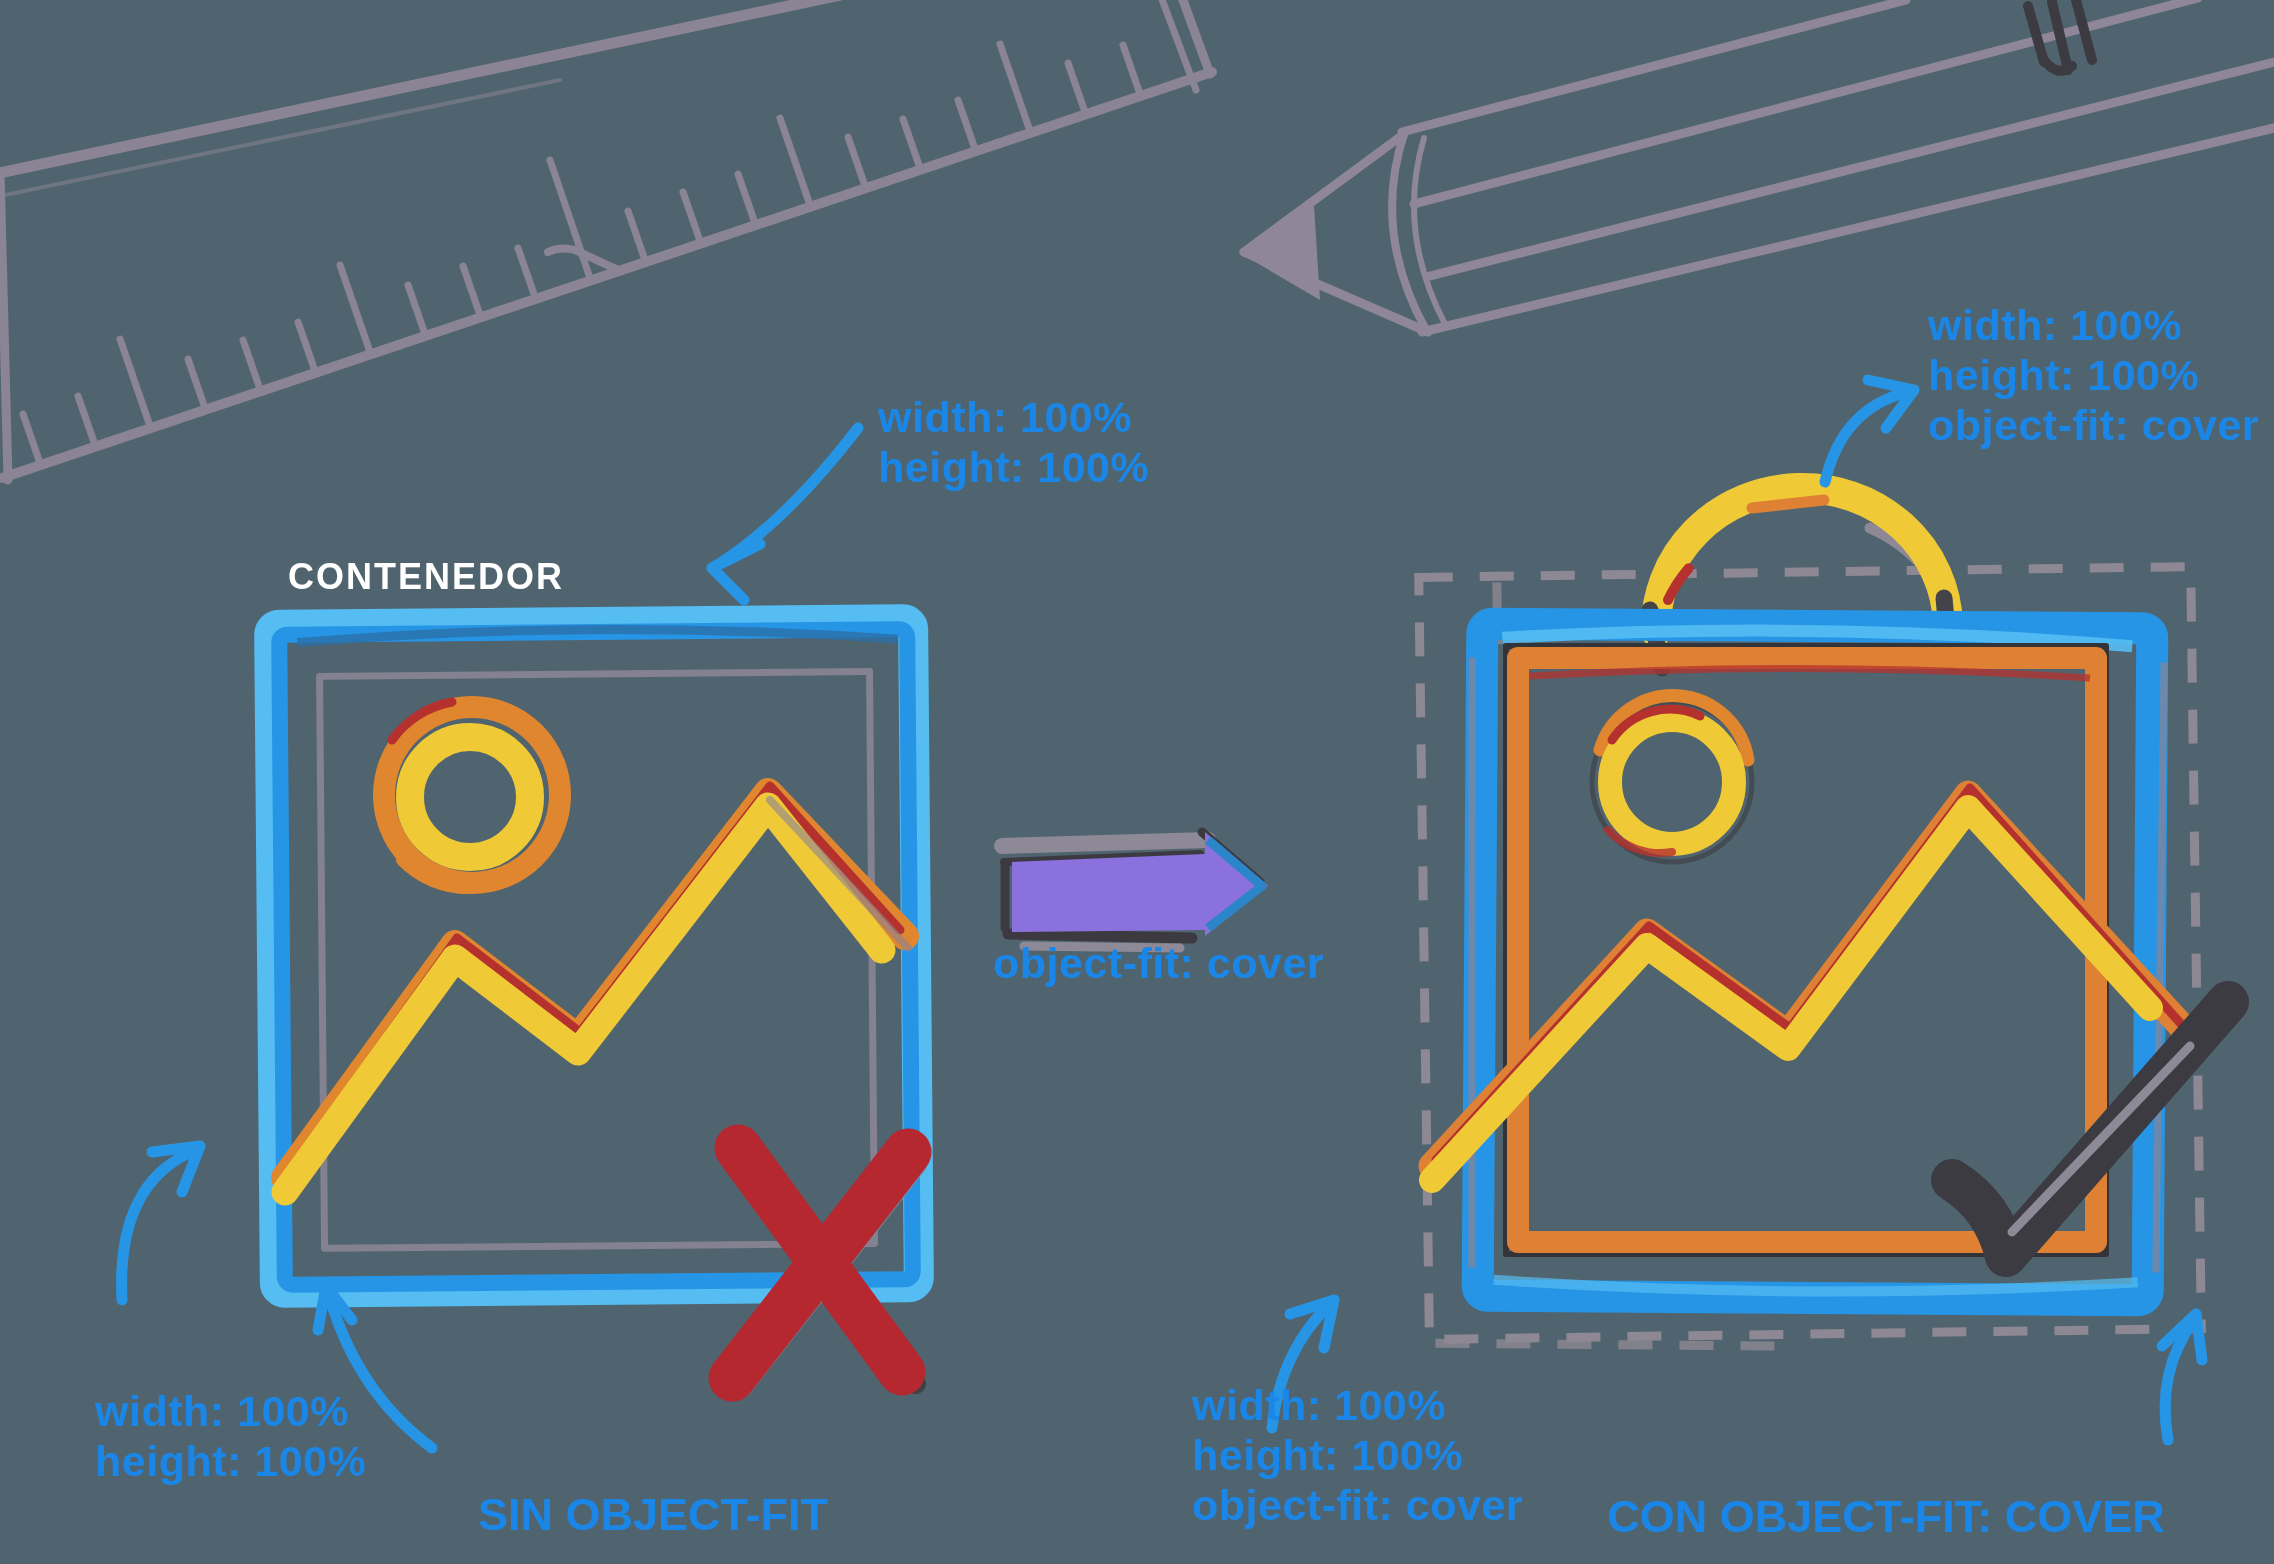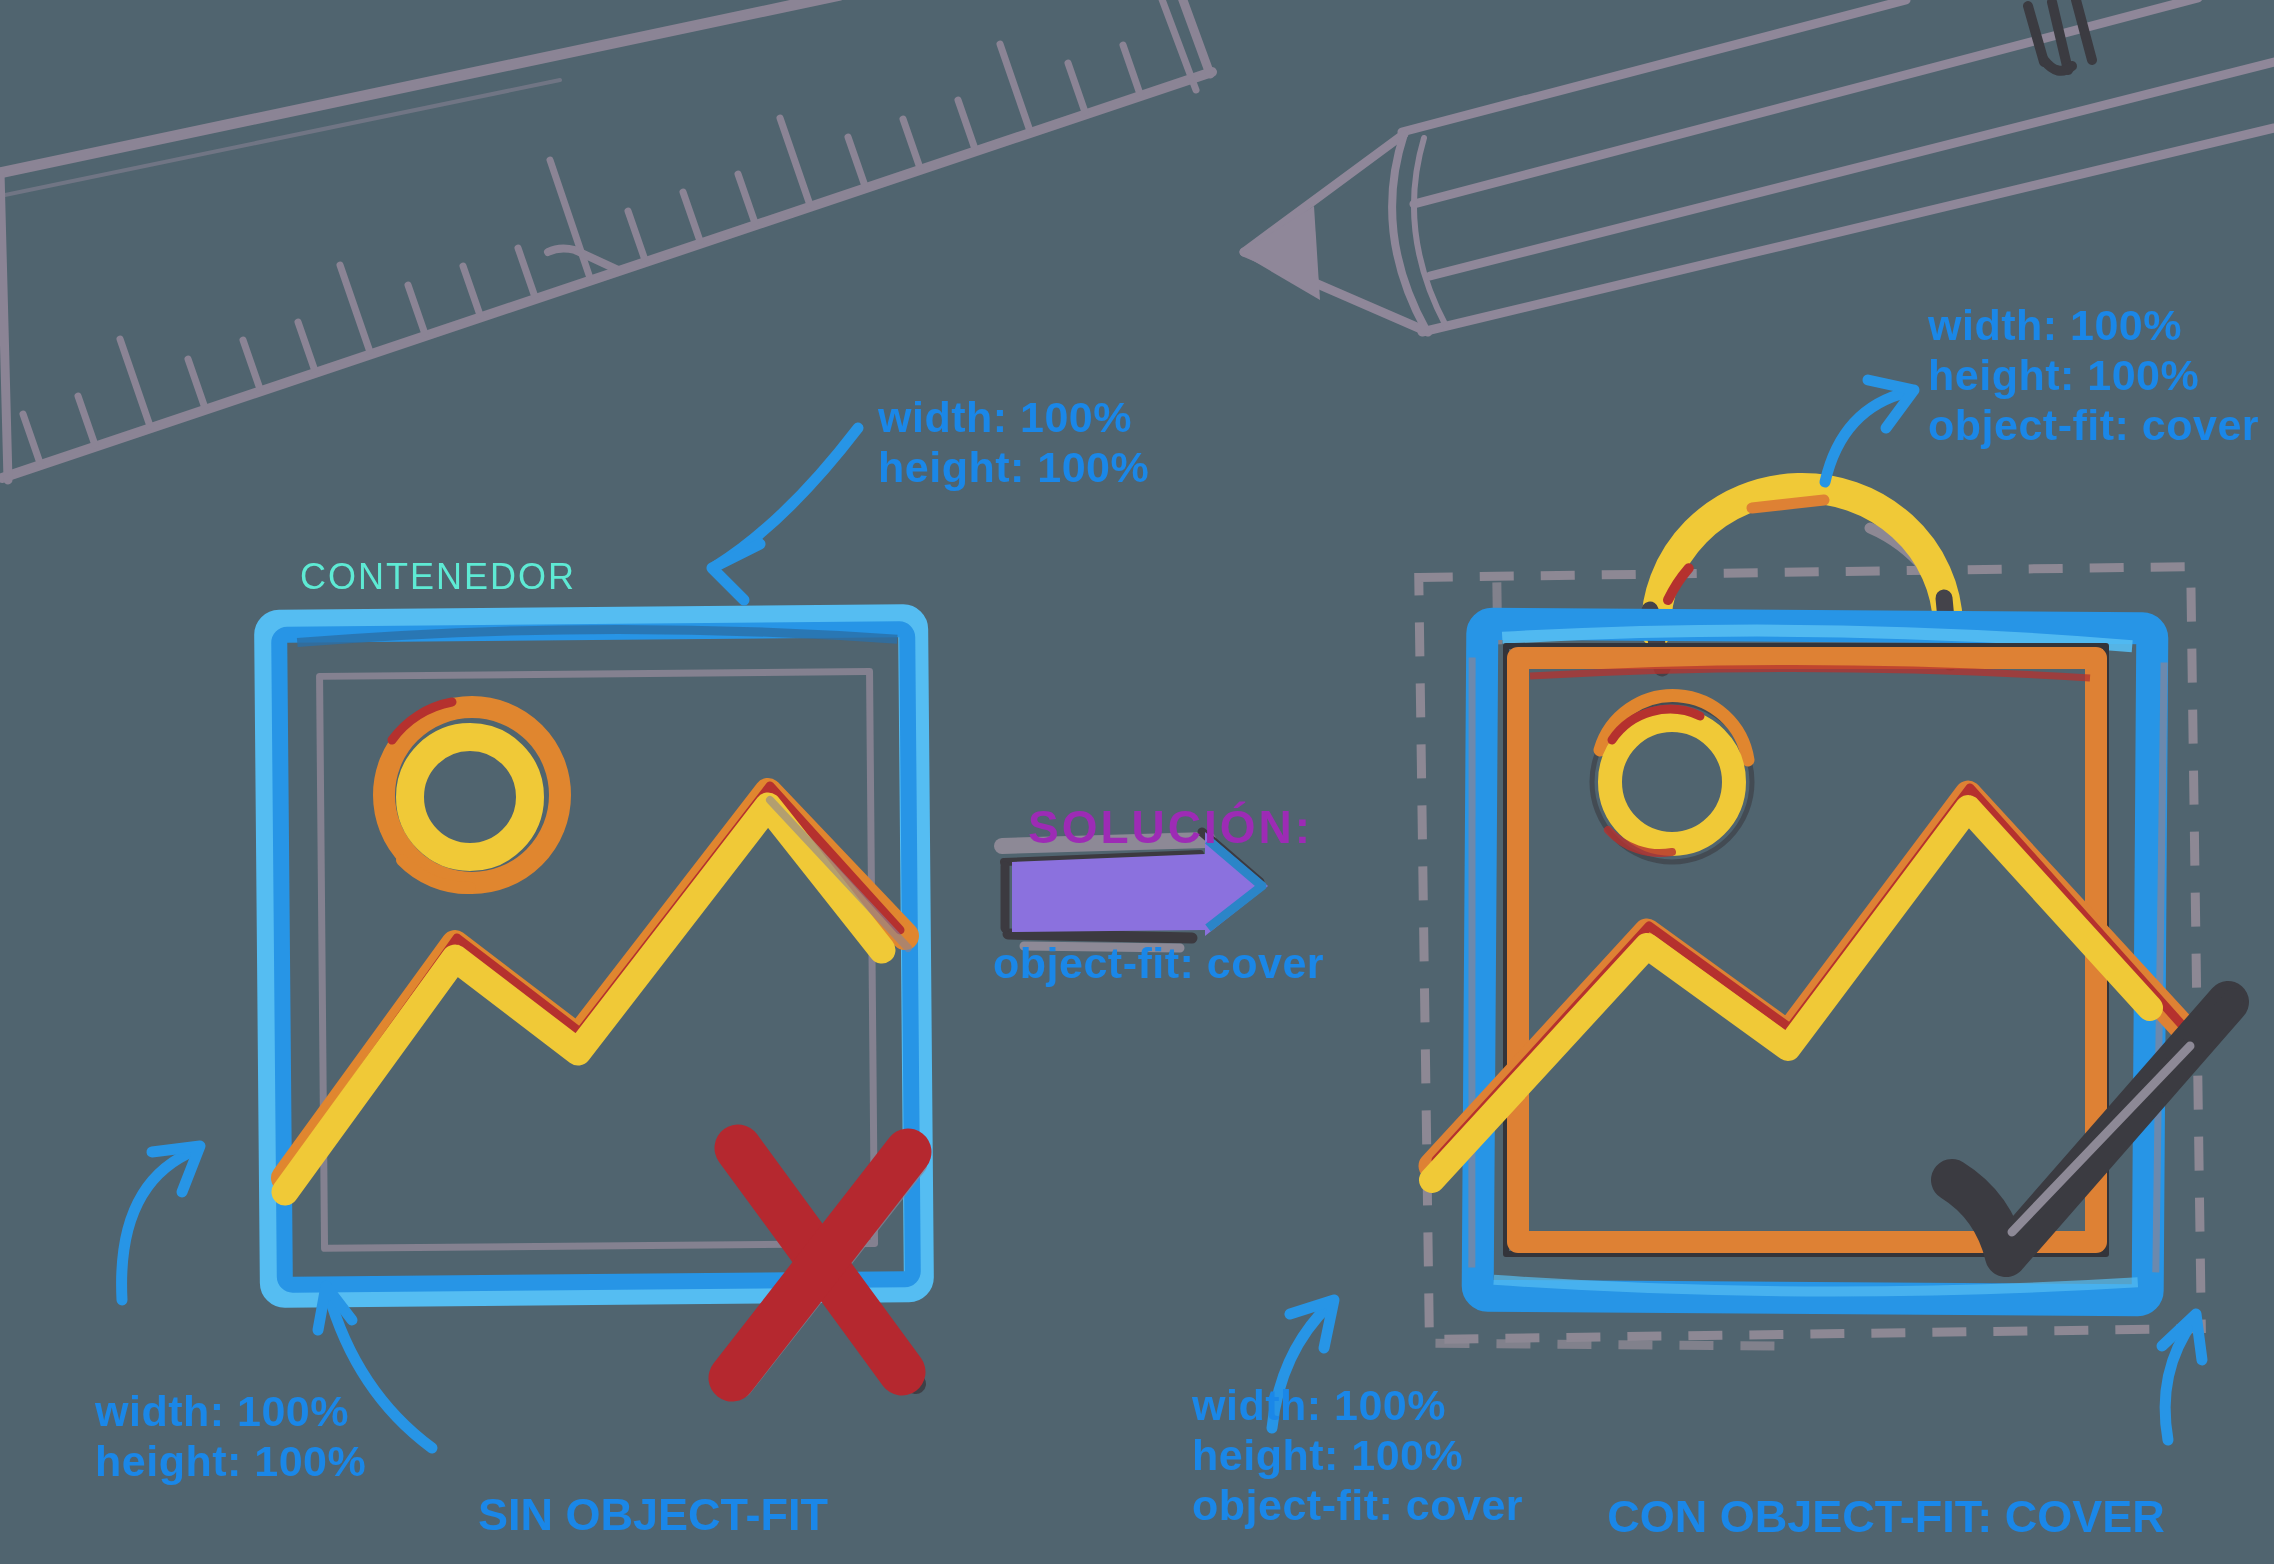--- a/index.html
+++ b/index.html
@@ -7,21 +7,21 @@
     position:relative;width:2274px;height:1564px;overflow:hidden;
     background:#50646f;
     font-family:"Liberation Sans","DejaVu Sans",sans-serif;
   }
   .label{position:absolute;white-space:pre-line;}
   .annot{
     font-weight:bold;font-size:43px;line-height:50px;color:#1a87e8;
     letter-spacing:.5px;
   }
   .contenedor{
-    font-weight:normal;font-size:36px;letter-spacing:2px;color:#5eead4;margin-left:12px;
+    font-weight:bold;font-size:36px;letter-spacing:2px;color:#ffffff;
   }
   .solucion{
     font-weight:bold;font-size:46px;letter-spacing:3px;color:#9d2bb5;
   }
   .caption{
     font-weight:bold;font-size:45px;line-height:62px;color:#1a87e8;
     text-align:center;
   }
   svg{position:absolute;left:0;top:0;}
 </style>
@@ -191,21 +191,20 @@
 
   <div class="label contenedor" style="left:288px;top:556px;">CONTENEDOR</div>
 
   <div class="label annot" style="left:878px;top:392px;">width: 100%
 height: 100%</div>
 
   <div class="label annot" style="left:1928px;top:300px;width:346px;">width: 100%
 height: 100%
 object-fit: cover</div>
 
-  <div class="label solucion" style="left:1028px;top:800px;">SOLUCIÓN:</div>
 
   <div class="label annot" style="left:993px;top:938px;">object-fit: cover</div>
 
   <div class="label annot" style="left:95px;top:1386px;">width: 100%
 height: 100%</div>
 
   <div class="label caption" style="left:408px;top:1422px;width:490px;">
     <span style="display:block">SIN OBJECT-FIT</span>
     
   </div>

